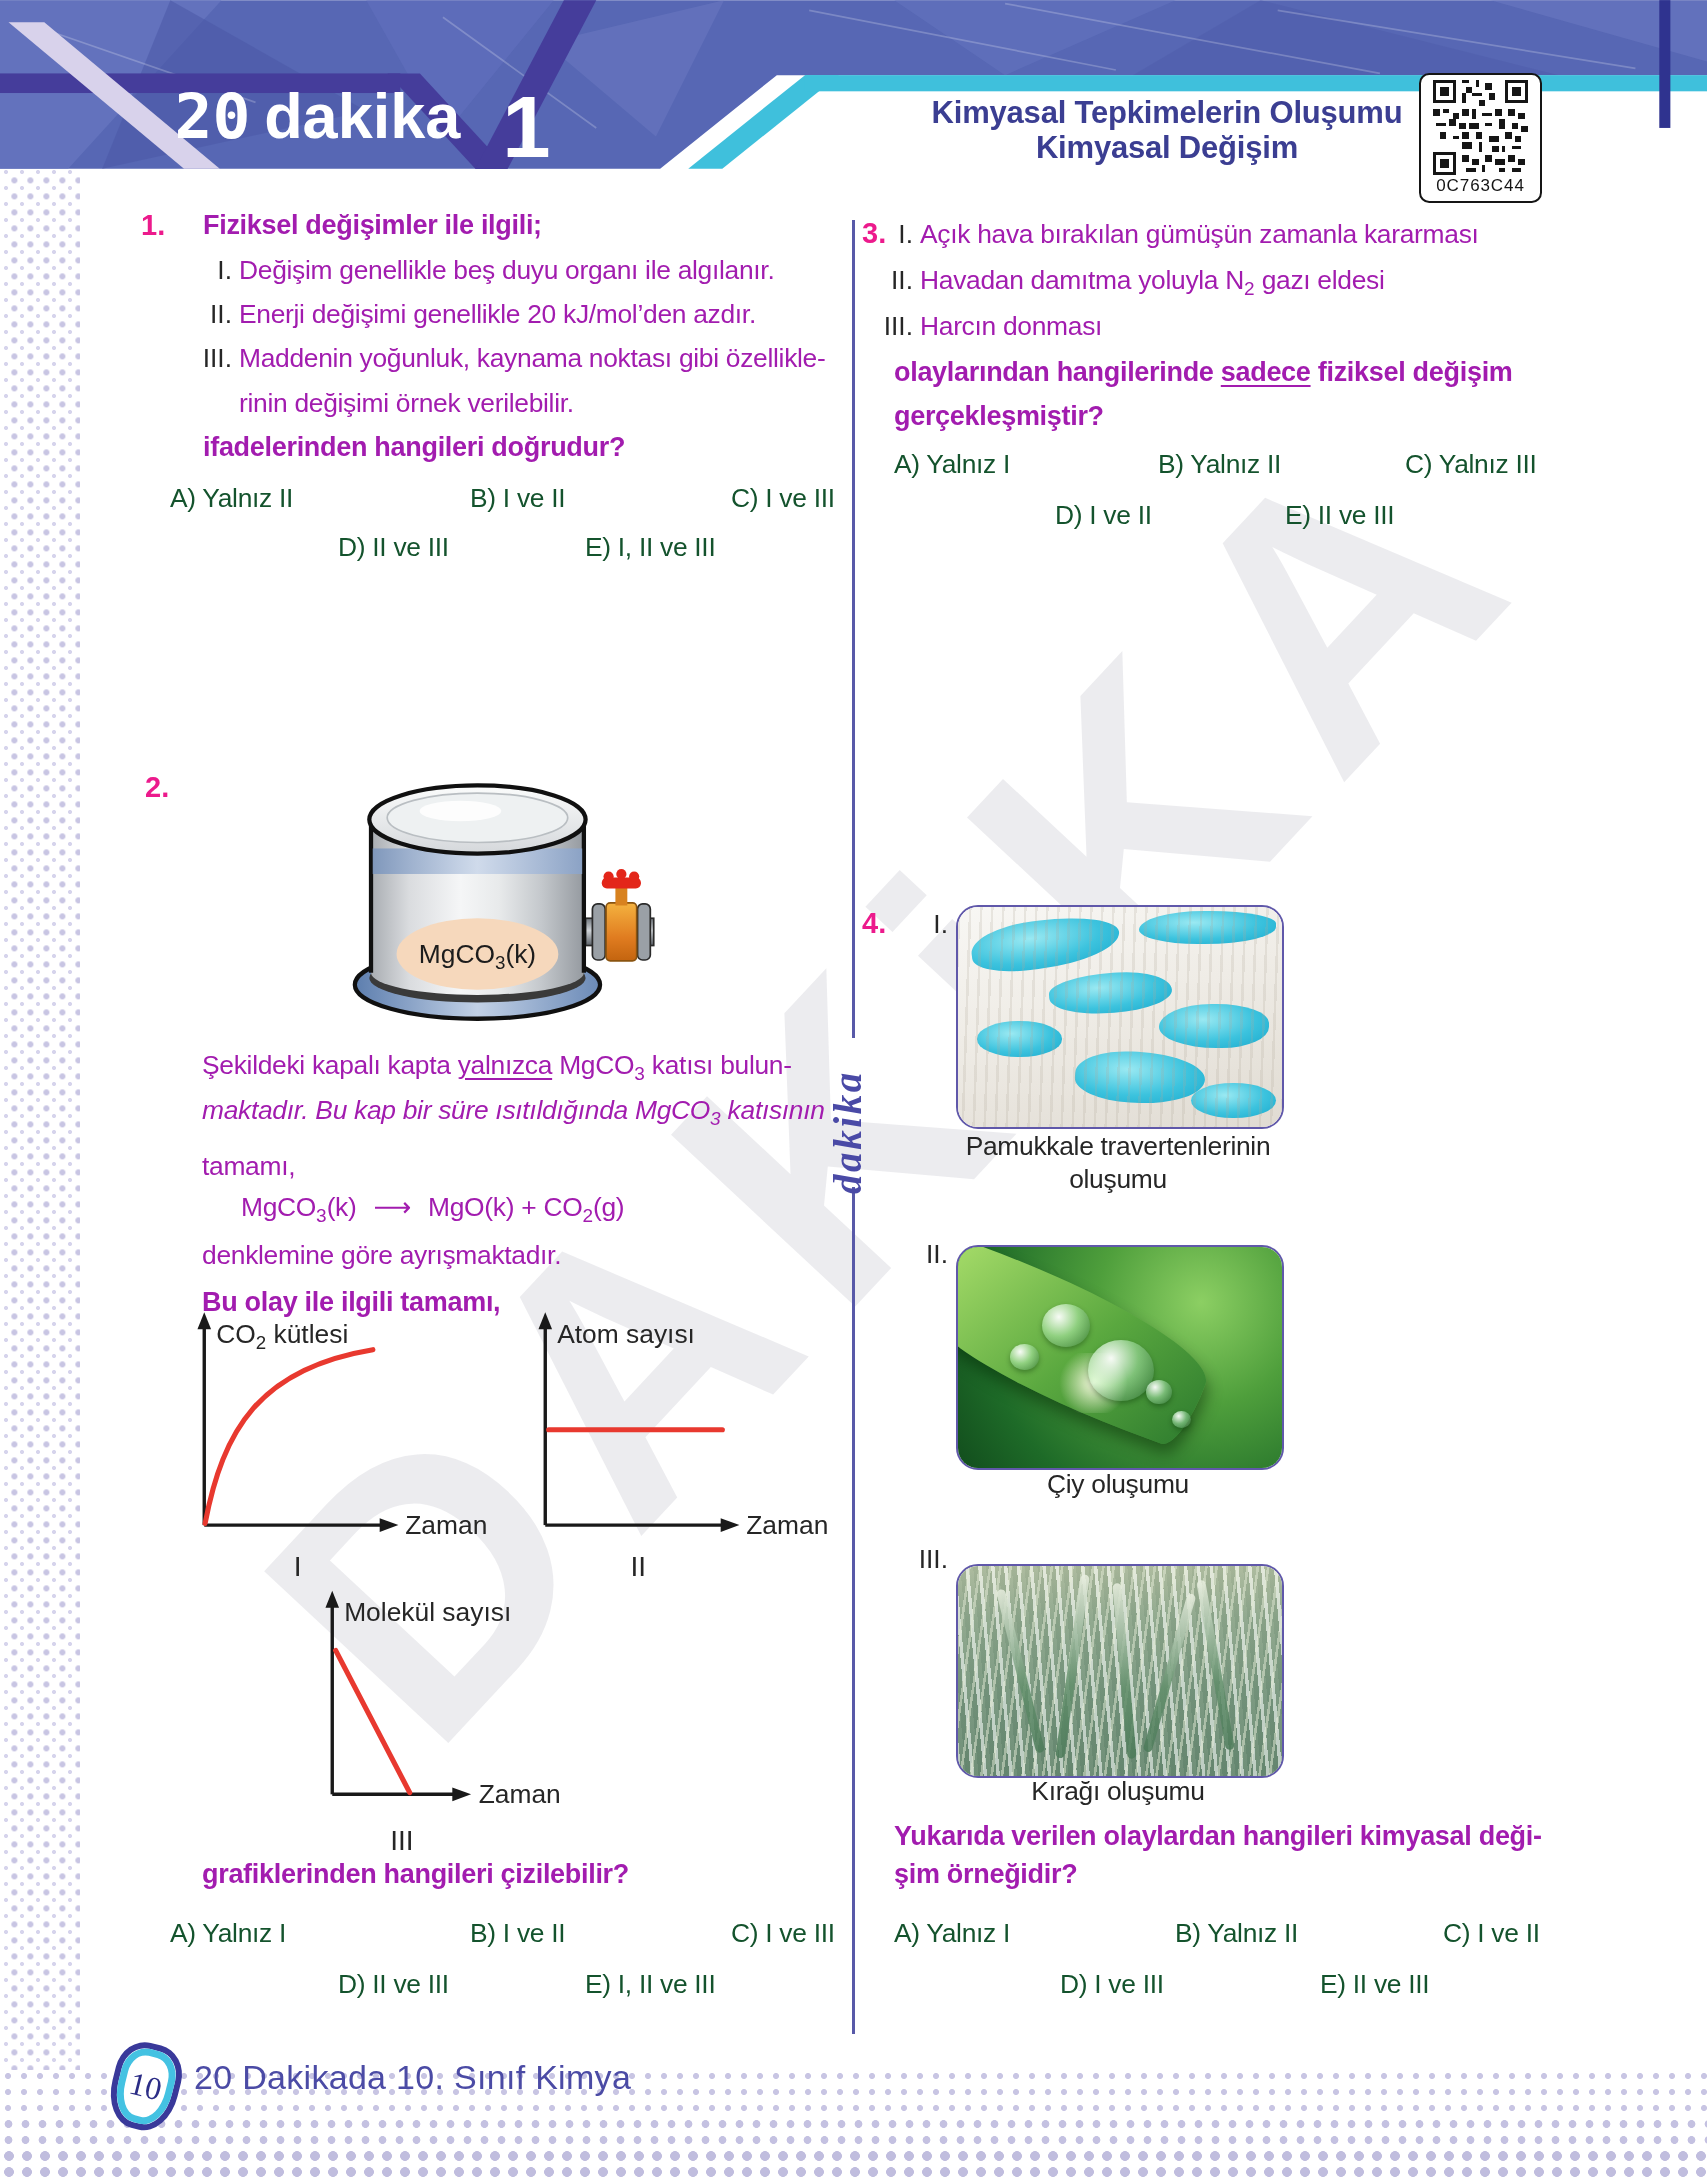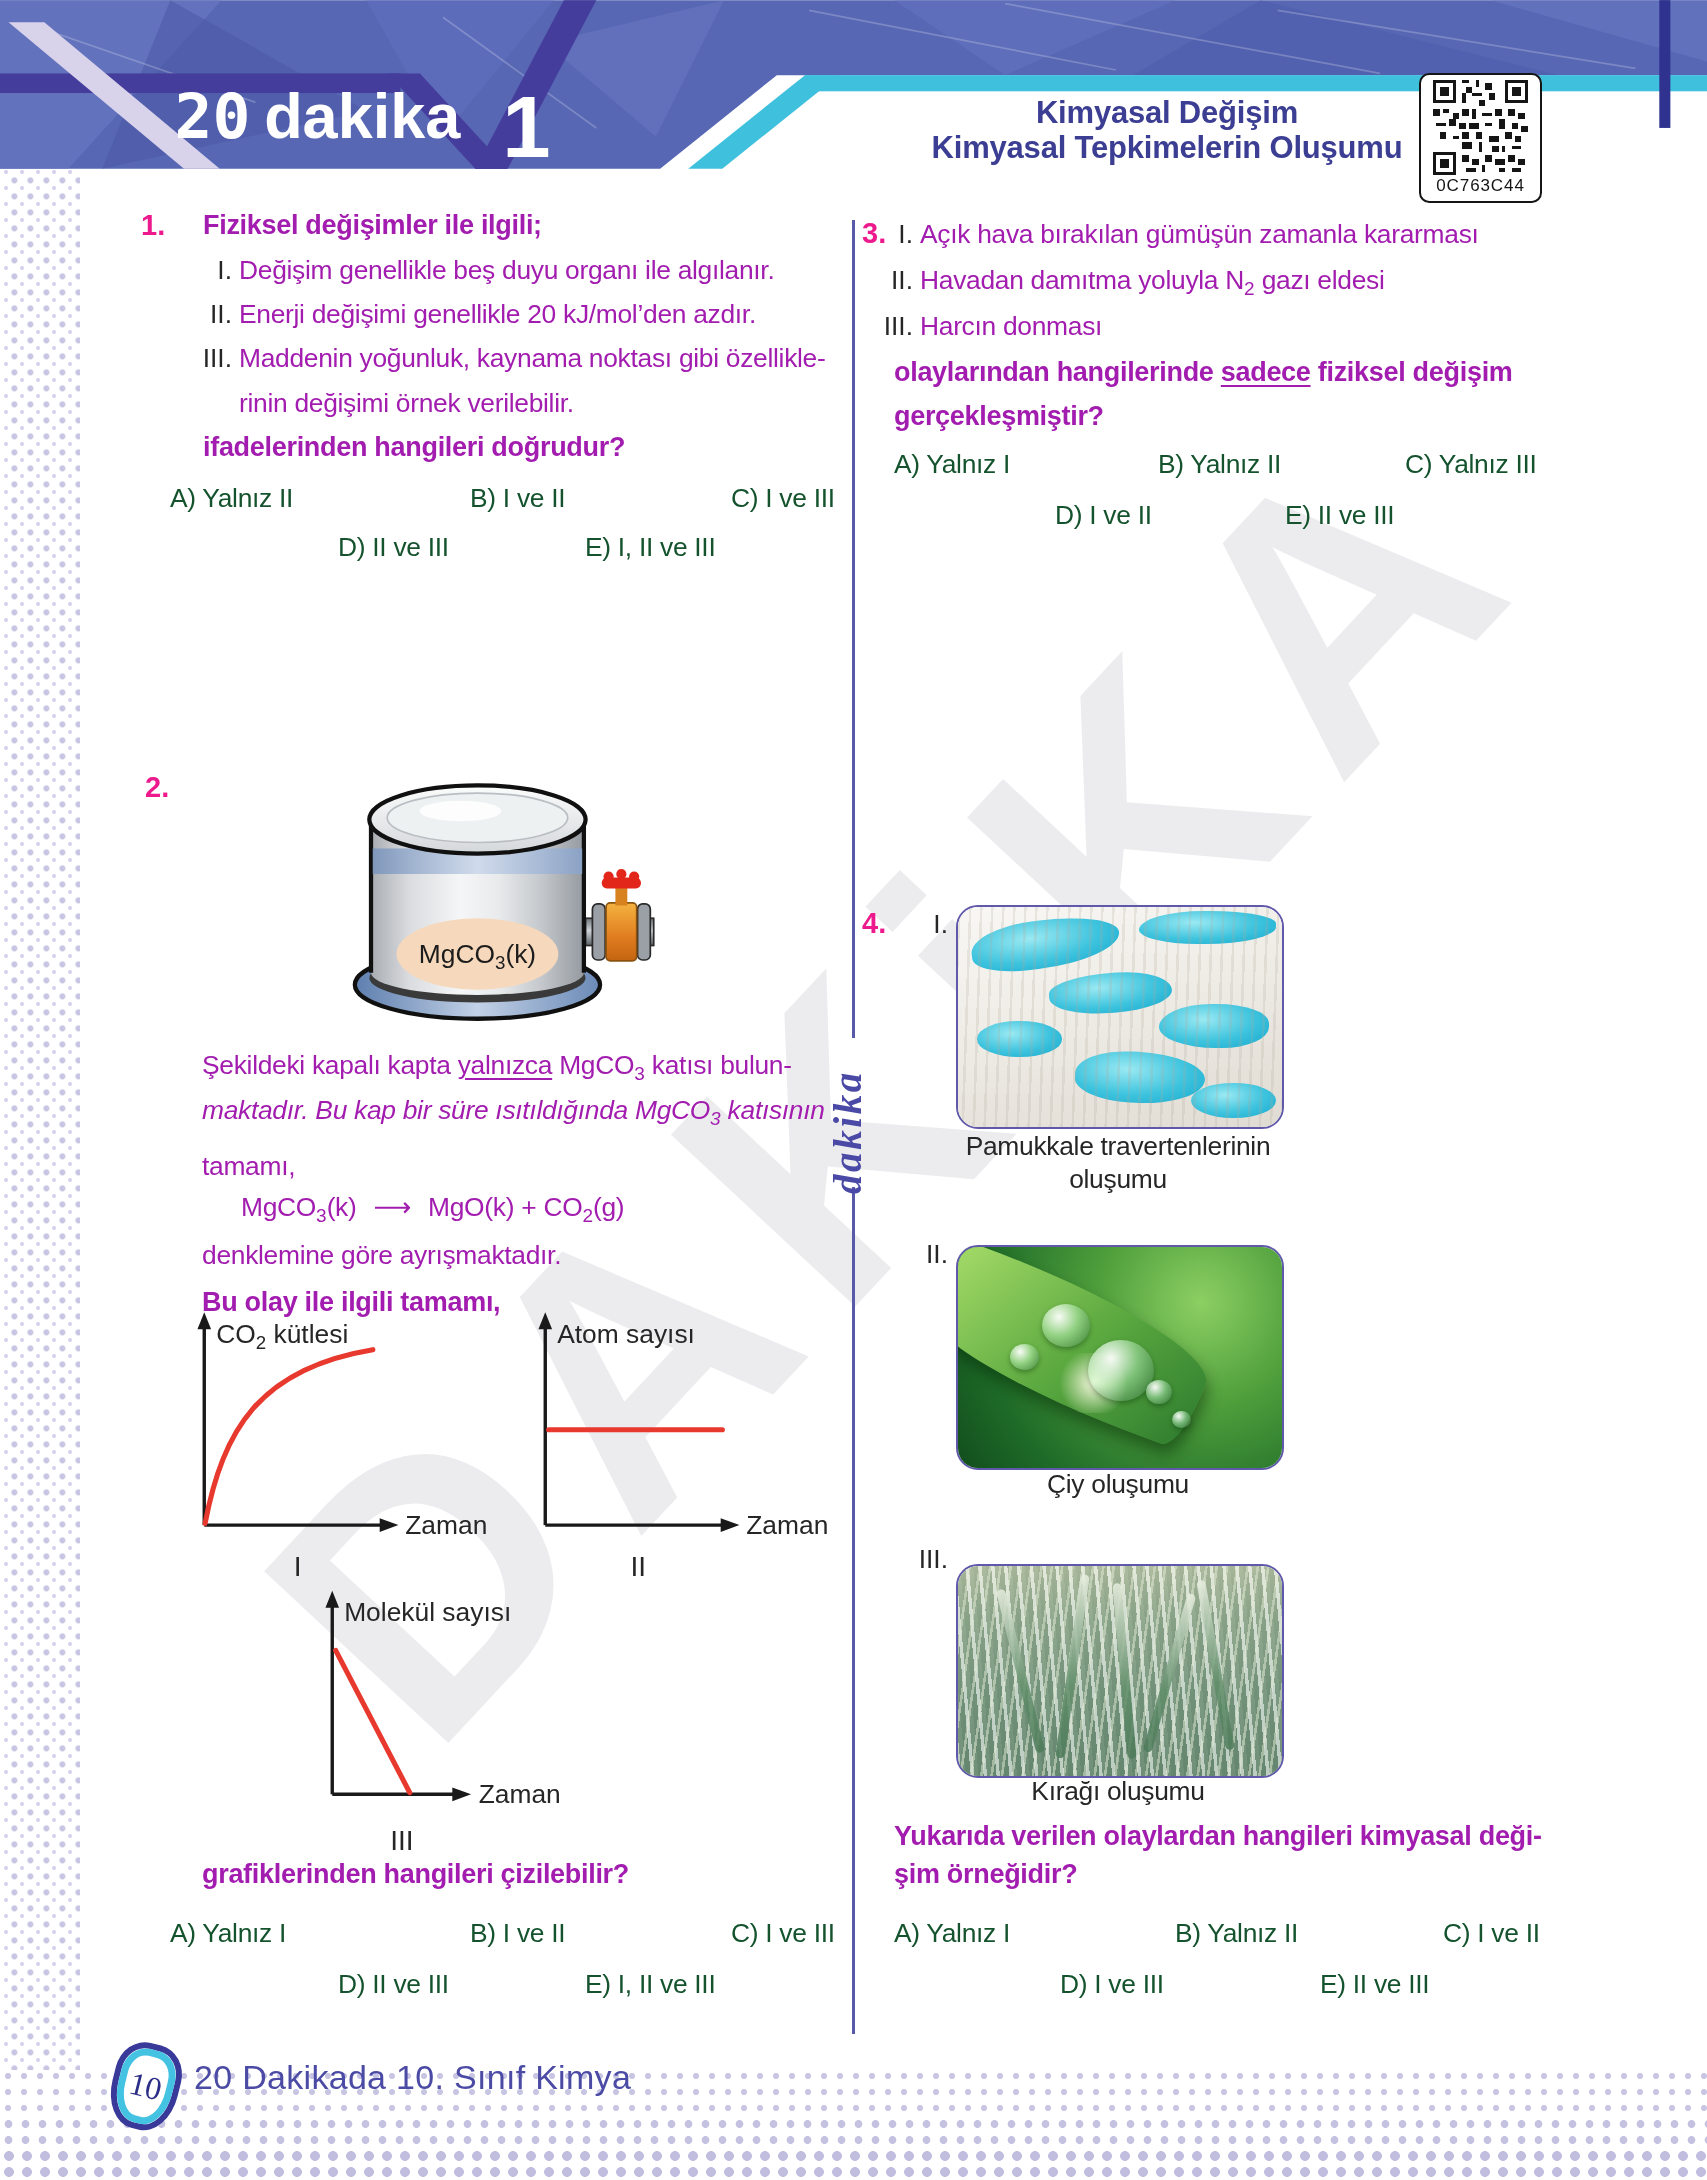--- a/index.html
+++ b/index.html
@@ -83,22 +83,22 @@
     <polygon points="558,198 596,198 700,0 662,0" fill="#453d9b"></polygon>
     <polygon points="10,26 52,26 258,198 216,198" fill="#d8d2eb"></polygon>
     <polygon points="945,88 985,88 848,198 808,198" fill="#3fc0dc"></polygon>
     <rect x="945" y="88" width="1059" height="19" fill="#3fc0dc"></rect>
     <rect x="1948" y="0" width="13" height="150" fill="#2f338f"></rect>
     <text x="205" y="162" font-size="74" fill="#ffffff"><tspan font-family="DejaVu Sans Mono, monospace" font-weight="bold">20</tspan><tspan dx="16" font-weight="600">dakika</tspan></text>
     <text x="618" y="184" font-size="102" font-weight="bold" fill="#ffffff" text-anchor="middle">1</text>
   </svg>
 
   <div class="title-box">
+    <div>Kimyasal Tepkimelerin Oluşumu</div>
     <div>Kimyasal Değişim</div>
-    <div>Kimyasal Tepkimelerin Oluşumu</div>
   </div>
 
   <div class="qr-box">
     <svg width="95" height="95" viewBox="0 0 29 29" style="margin-top:5.1px" shape-rendering="crispEdges">
       <rect width="29" height="29" fill="#fff"></rect>
       <g fill="#151515">
         <rect x="0" y="0" width="7" height="7"></rect>
           <rect x="22" y="0" width="7" height="7"></rect>
           <rect x="0" y="22" width="7" height="7"></rect>
         <rect x="1" y="1" width="5" height="5" fill="#fff"></rect>

